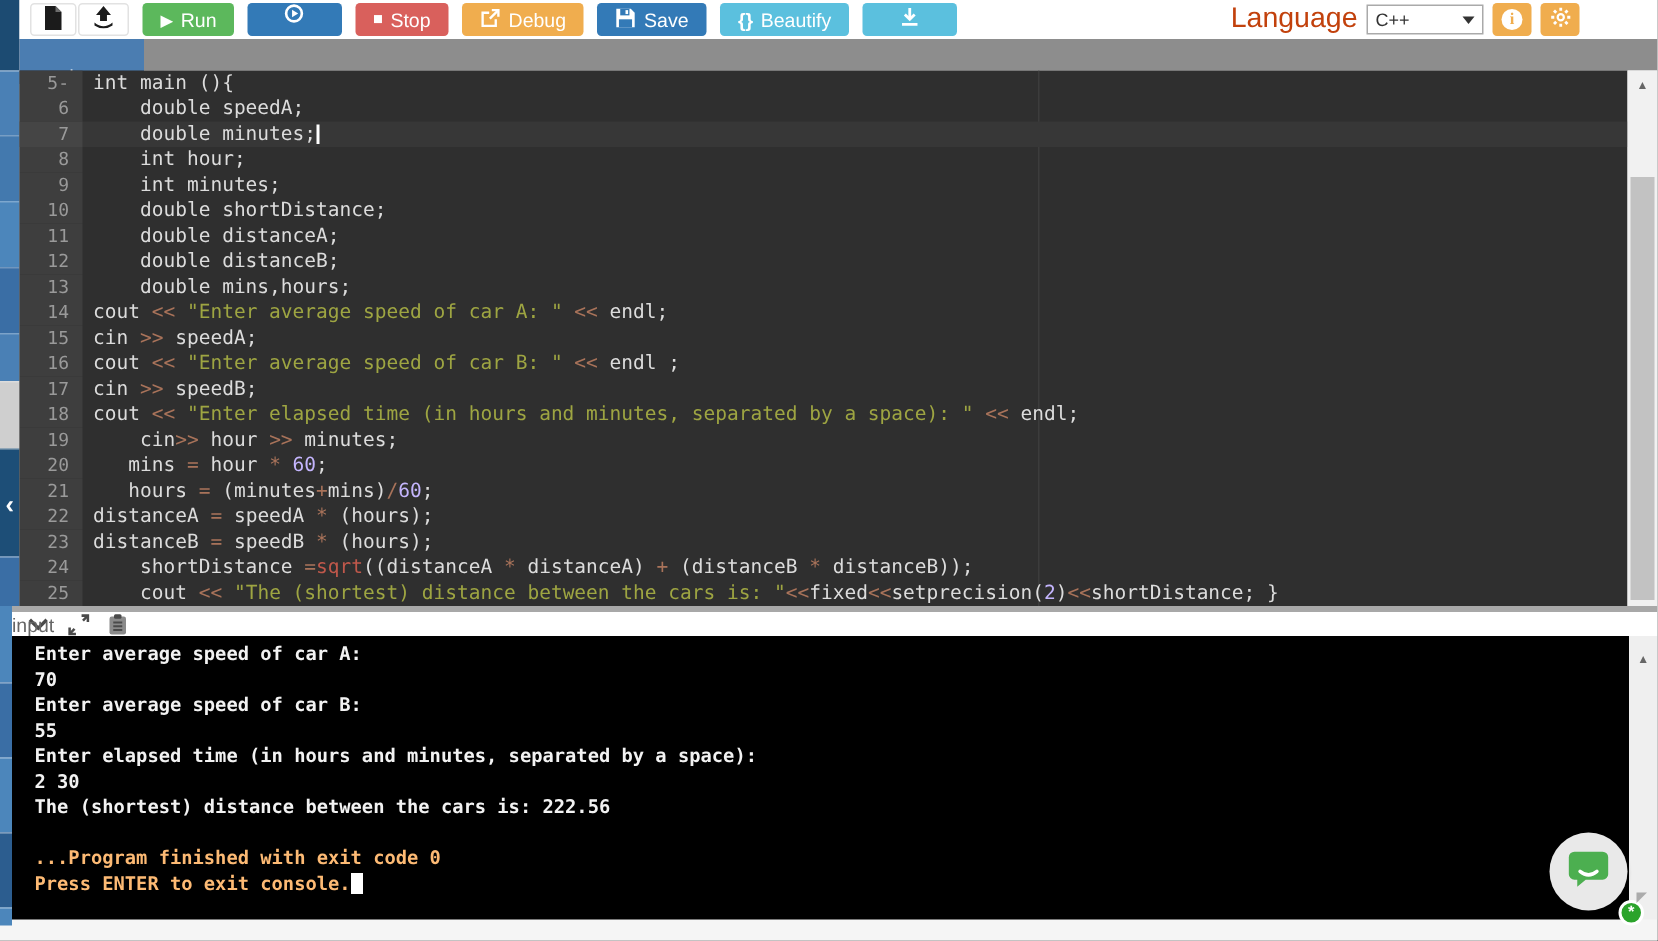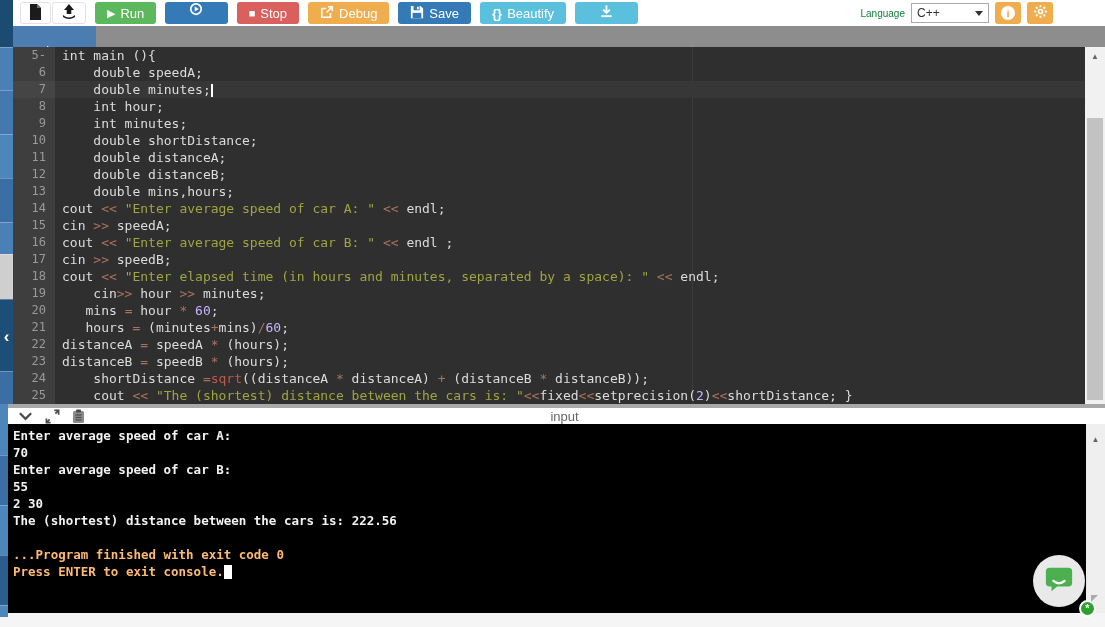--- a/index.html
+++ b/index.html
@@ -28,21 +28,21 @@
   .grp-gap { margin-left:9px !important; }
   .b-run { background:#5cb85c; }
   .b-debug { background:#337ab7;flex-direction:column; }
   .b-stop { background:#d9605c; }
   .b-share { background:#f0ad4e; }
   .b-save { background:#337ab7; }
   .b-beautify { background:#5bc0de; }
   .b-download { background:#5bc0de; padding:0 24px; }
   .braces { font-weight:bold; font-size:13px; }
   .toolbar-right { margin-left:auto; display:flex; align-items:center; gap:6px; padding-right:52px; }
-  .lang-label { color:#15803d; font-size:10px; }
+  .lang-label { color:#c2410c; font-size:19px; }
   .select { width:78px; height:20px; background:#fff; border:1px solid #aaa; display:flex;
             align-items:center; font-size:12px; color:#333; padding:0 5px; justify-content:space-between; cursor:pointer; }
   .caret-down { width:0; height:0; border-left:4px solid transparent; border-right:4px solid transparent;
                 border-top:5px solid #333; }
   .sq-btn { width:26px; height:22px; background:#f0ad4e; border:none; border-radius:3px;
             display:inline-flex; align-items:center; justify-content:center; cursor:pointer; }
   .info-circle { width:14px; height:14px; border-radius:50%; background:#fff; color:#f0ad4e;
                  font-size:11px; font-weight:bold; font-family:"Liberation Serif", serif;
                  display:flex; align-items:center; justify-content:center; }
 
@@ -72,26 +72,26 @@
   
   .ed-scroll { position:absolute; left:1085px; top:47px; width:20px; height:357px; background:#f1f1f1; }
   .sb-arrow { width:100%; text-align:center; color:#666; font-size:8px; padding-top:5px; cursor:pointer; }
   .ed-thumb { position:absolute; left:2px; top:71px; width:16px; height:282px; background:#c2c2c2; cursor:pointer; }
 
   
   .divider { position:absolute; left:8px; top:404px; width:1097px; height:20px; background:#fff;
              border-top:4px solid #a8a8a8; display:flex; align-items:center; }
   .dv-icon { margin-left:12px; cursor:pointer; display:inline-flex; align-items:center; }
   .dv-icon:first-child { margin-left:10px; }
-  .input-label { position:absolute; left:0; right:0; text-align:center; color:#666; font-size:13px; pointer-events:none;margin-left:16px; }
+  .input-label { position:absolute; left:0; right:0; text-align:left; color:#666; font-size:13px; pointer-events:none; }
 
   
   .console { position:absolute; left:8px; top:424px; width:1078px; height:189px; background:#000;
              font-family:"DejaVu Sans Mono", monospace; font-size:12.5px; font-weight:bold;
-             padding:3px 0 0 5px; }
+             padding:3px 0 0 15px; }
   .con-line { height:17px; line-height:17px; white-space:pre; color:#f2f2f2; }
   .con-line.g { color:#fdba74; }
   .block-caret { display:inline-block; width:8px; height:14px; background:#fff; vertical-align:text-bottom; }
 
   
   .con-scroll { position:absolute; left:1086px; top:424px; width:19px; height:189px; background:#efefef; }
   .con-scroll .sb-arrow { padding-top:11px; }
 
   
   .chat { position:absolute; left:1033px; top:555px; width:52px; height:52px; border-radius:50%;
@@ -290,20 +290,21 @@
         </svg>
     </span>
     <span class="input-label">input</span>
   </div>
 
   <div class="console">
       <div class="con-line w">Enter average speed of car A:</div>
       <div class="con-line w">70</div>
       <div class="con-line w">Enter average speed of car B:</div>
       <div class="con-line w">55</div>
+      <div class="con-line w">Enter elapsed time (in hours and minutes, separated by a space):</div>
       <div class="con-line w">2 30</div>
       <div class="con-line w">The (shortest) distance between the cars is: 222.56</div>
       <div class="con-line w">&nbsp;</div>
       <div class="con-line g">...Program finished with exit code 0</div>
       <div class="con-line g">Press ENTER to exit console.<span class="block-caret"></span></div>
     </div>
 
   <div class="con-scroll">
     <div class="sb-arrow">▲</div>
   </div>

